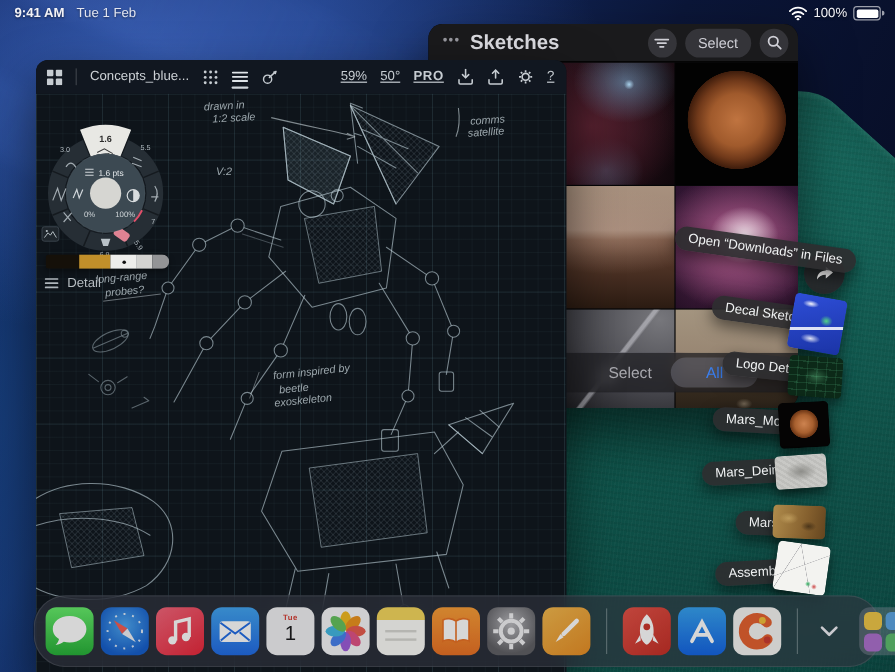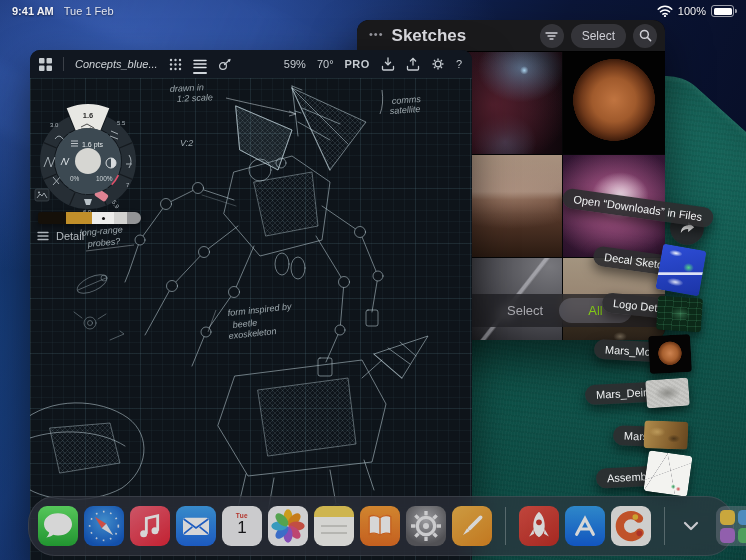--- a/index.html
+++ b/index.html
@@ -73,30 +73,30 @@
       radial-gradient(16px 11px at 46% 54%, #c9c9cf, transparent 72%),
       radial-gradient(150px 130px at 88% 8%, #77777c, #44444a 48%, #1d1d21 78%, #121215);}
   .ph-desert{background:
       radial-gradient(9px 6px at 56% 77%, #6f6352, transparent 75%),
       linear-gradient(#a3947f 0%,#95826f 48%,#6b5542 57%,#352a1e 66%,#1d1712 100%);}
   .zoombar{position:absolute;left:0;right:0;bottom:13px;height:33px;z-index:4;
     background:rgba(30,30,34,.74);backdrop-filter:blur(6px);}
   .zb-txt{position:absolute;top:9px;color:#bebec4;font-size:13px;opacity:.85;}
   .zb-pill{position:absolute;left:202px;top:4px;width:73px;height:25px;border-radius:13px;
     background:rgba(125,125,135,.42);display:flex;align-items:center;justify-content:center;
-    color:#84cc16;font-size:13px;}
+    color:#3b82f6;font-size:13px;}
   
   .cpt{position:absolute;left:30px;top:50px;width:442px;height:510px;z-index:3;
     border-radius:10px 10px 0 0;overflow:hidden;background:#0e141a;
     box-shadow:0 18px 42px rgba(0,0,0,.55);}
   .cpt-bar{position:absolute;left:0;right:0;top:0;height:28px;background:#111720;
     display:flex;align-items:center;color:#c6ccd1;font-size:11px;z-index:5;}
   .cpt-left,.cpt-right{display:flex;align-items:center;gap:11px;}
-  .cpt-left{margin-left:9px;font-style:italic;}
-  .cpt-right{margin-left:auto;margin-right:10px;}
+  .cpt-left{margin-left:9px;}
+  .cpt-right{margin-left:auto;margin-right:10px;text-decoration:underline;}
   .vdiv{width:1px;height:14px;background:rgba(255,255,255,.18);}
   .cpt-title{max-width:88px;white-space:nowrap;color:#cdd2d6;font-size:11px;}
   .ticon{display:block;}
   .undersel{position:relative;}
   .undersel:after{content:"";position:absolute;left:0;right:0;bottom:-4px;height:2px;background:#cfd5da;border-radius:1px;}
   .canvas{position:absolute;left:0;right:0;top:28px;bottom:0;background-color:#0e141a;
     background-image:
       linear-gradient(rgba(118,168,182,.10) 1px, transparent 1px),
       linear-gradient(90deg, rgba(118,168,182,.10) 1px, transparent 1px),
       linear-gradient(rgba(118,168,182,.055) 1px, transparent 1px),
@@ -290,21 +290,21 @@
               </g>
           </svg>
         </span>
         <svg class="ticon" width="14" height="13" viewBox="0 0 14 13">
           <circle cx="5" cy="8" r="3.4" fill="none" stroke="#c6ccd1" stroke-width="1.2"></circle>
           <path d="M6.5,6.5 L12,1.5 M12,1.5 l-1.8,.6 M12,1.5 l-.6,1.8" stroke="#c6ccd1" stroke-width="1.2" fill="none" stroke-linecap="round"></path>
         </svg>
       </div>
       <div class="cpt-right">
         <span>59%</span>
-        <span>70°</span>
+        <span>50°</span>
         <span style="font-weight:bold;letter-spacing:.5px">PRO</span>
         <svg class="ticon" width="14" height="14" viewBox="0 0 14 14">
           <g stroke="#c6ccd1" stroke-width="1.3" fill="none" stroke-linecap="round">
             <path d="M7,1 v6.5"></path>
               <path d="M4.4,5.2 L7,7.8 L9.6,5.2"></path>
               <path d="M1.5,9.5 v2.5 a1,1 0 0 0 1,1 h9 a1,1 0 0 0 1,-1 v-2.5"></path>
           </g>
         </svg>
         <svg class="ticon" width="14" height="14" viewBox="0 0 14 14">
           <g stroke="#c6ccd1" stroke-width="1.3" fill="none" stroke-linecap="round">

